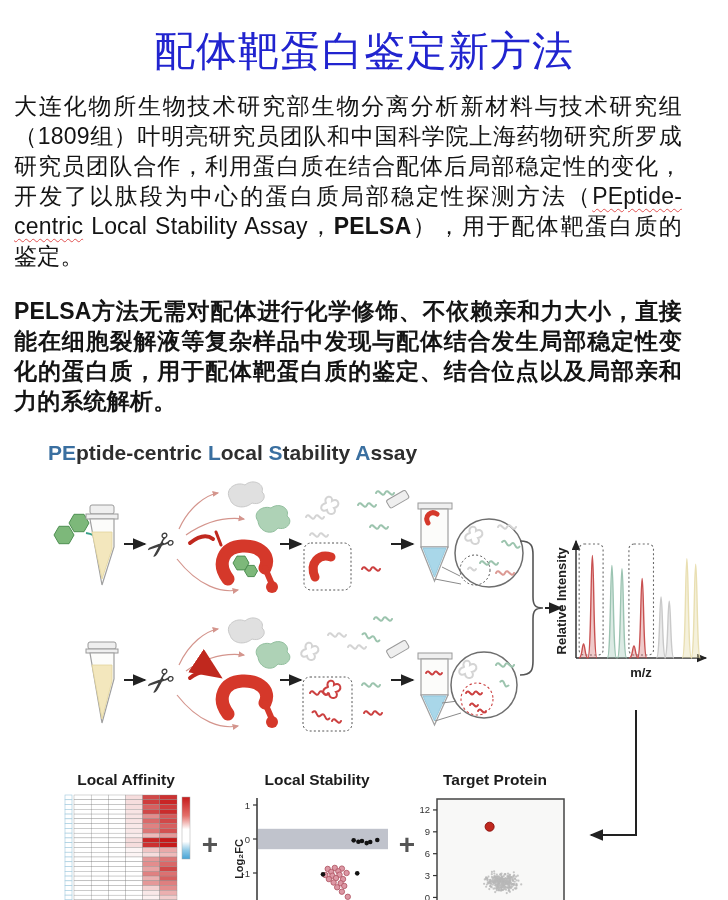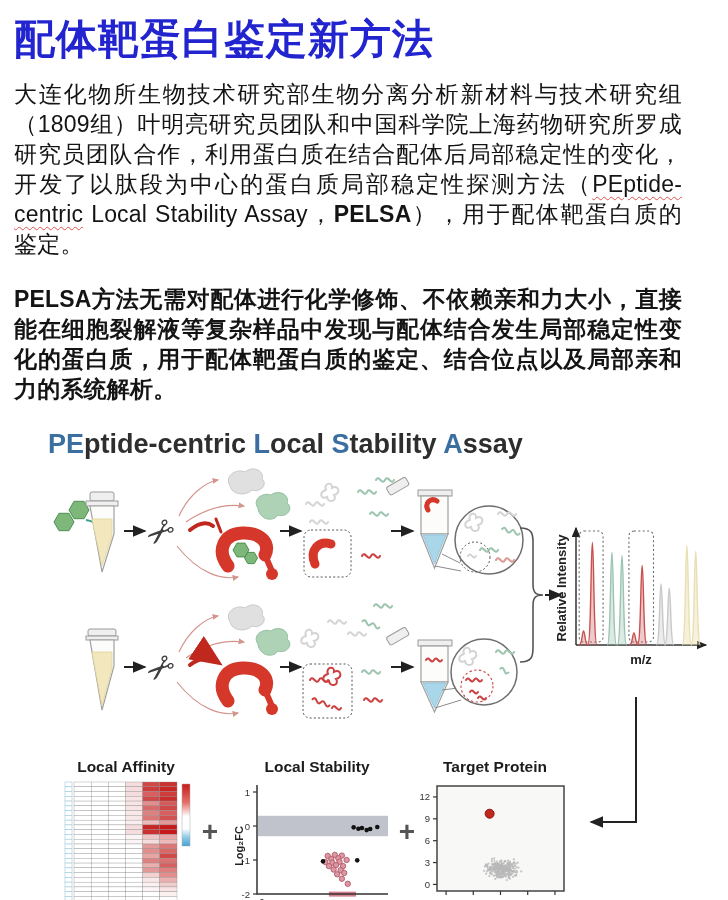--- a/index.html
+++ b/index.html
@@ -4,30 +4,30 @@
 <style>
   :root{
     --title-blue:#2124cf; --accent-blue:#3a6fa0; --red:#d5382a;
     --spec-red:#c85050; --spec-green:#9cc4b2; --spec-gray:#c9c9c9; --spec-yellow:#e9dfb2;
   }
   *{box-sizing:border-box}
   html,body{margin:0;padding:0}
   body{width:728px;height:900px;overflow:hidden;background:#ffffff;
        font-family:"Liberation Sans","DejaVu Sans",sans-serif;color:#141414}
   .page{padding:8px 14px 0 14px}
-  h1{font-size:41px;line-height:1.15;color:var(--title-blue);
-     margin:8px 0 16px 0;font-weight:bold;letter-spacing:1px}
+  h1{font-size:41px;line-height:1.15;text-align:center;color:var(--title-blue);
+     margin:20px 0 16px 0;font-weight:normal;letter-spacing:1px}
   .para{font-size:23px;line-height:30px;margin:0 0 25px 0;max-width:668px;
         text-align:justify;letter-spacing:.2px}
   .para.bold{font-weight:bold}
   .seg-bold{font-weight:bold}
   .seg-underline{text-decoration:underline;text-decoration-style:wavy;
         text-decoration-color:#e05252;text-decoration-thickness:1px;text-underline-offset:4px}
   .seg-accent{color:var(--accent-blue)}
-  h2{font-size:27px;font-weight:bold;color:#2e2e2e;margin:2px 0 4px 34px}
+  h2{font-size:21px;font-weight:bold;color:#2e2e2e;margin:2px 0 12px 34px}
   svg{display:block}
 
   
   .axis{stroke:#333;stroke-width:1.5;fill:none}
   .tick{font-size:9.5px;fill:#333}
   .ptitle{font-size:15.5px;font-weight:bold;fill:#1c1c1c;text-anchor:middle}
   .axlabel{font-size:13px;font-weight:bold;fill:#222;text-anchor:middle}
   .axlabel-sm{font-size:11px;font-weight:bold;fill:#222;text-anchor:middle}
   .plus{font-size:28px;font-weight:bold;fill:#555;text-anchor:middle}
   .scissors{font-size:34px;fill:#3f3f3f;text-anchor:middle}

